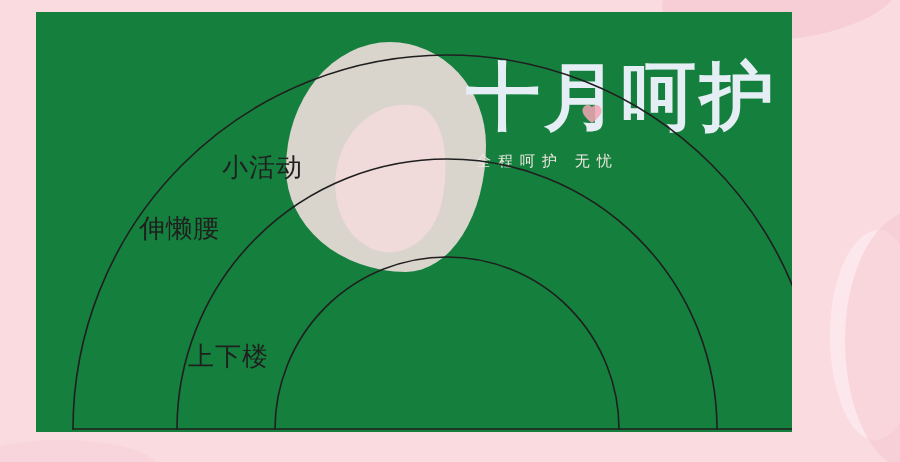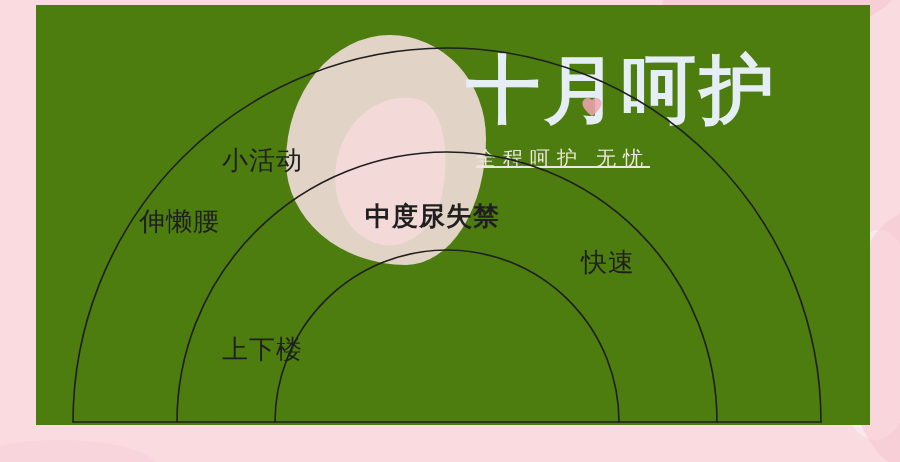--- a/index.html
+++ b/index.html
@@ -33,23 +33,23 @@
     background:#fdeef1;opacity:.7;
     border-radius:55% 45% 50% 50%/50% 50% 50% 50%;
   }
   .deco.bottom-left{
     width:200px;height:60px;left:-40px;top:440px;
     background:#f7cfd7;opacity:.5;
     border-radius:50%;
   }
   #canvas{
     position:absolute;
-    left:36px;top:5px;
-    width:834px;height:420px;
-    background:#4d7c0f;
+    left:36px;top:12px;
+    width:756px;height:420px;
+    background:#15803d;
     overflow:hidden;
   }
   #diagram{
     position:absolute;left:0;top:0;width:834px;height:420px;
   }
   
   .wm{position:absolute;pointer-events:none;user-select:none;}
   .wm-blob{
     left:250px;top:30px;width:200px;height:230px;
     background:#fbe4e6;opacity:.85;
@@ -68,24 +68,23 @@
     letter-spacing:4px;
     font-weight:700;
     white-space:nowrap;
     font-family:"Liberation Sans","DejaVu Sans",sans-serif;
   }
   .wm-heart{
     left:545px;top:92px;width:22px;height:20px;opacity:.85;
   }
   .wm-sub{
     left:440px;top:140px;
-    font-size:20px;color:#efe6e1;letter-spacing:7px;
+    font-size:15px;color:#efe6e1;letter-spacing:7px;
     white-space:nowrap;
     font-family:"Liberation Serif","DejaVu Serif",serif;
-    text-decoration:underline;
   }
   
   .lbl{
     position:absolute;
     color:#1f1f1f;
     white-space:nowrap;
     font-family:"Liberation Sans","DejaVu Sans",sans-serif;
   }
   .lbl.tier{font-weight:700;font-size:26px;letter-spacing:1px;}
   .lbl.act{font-weight:400;font-size:26px;letter-spacing:1px;}
@@ -117,23 +116,21 @@
         <path d="M 37 417 A 374 374 0 0 1 785 417"></path>
 
         <path d="M 141 417 A 270 270 0 0 1 681 417"></path>
 
         <path d="M 239 417 A 172 172 0 0 1 583 417"></path>
 
         <line x1="37" y1="417" x2="785" y2="417"></line>
       </g>
     </svg>
 
-    <div class="lbl tier" style="left:329px;top:194px;">中度尿失禁</div>
 
     <div class="lbl act" style="left:186px;top:138px;">小活动</div>
     <div class="lbl act" style="left:103px;top:199px;">伸懒腰</div>
-    <div class="lbl act" style="left:152px;top:327px;margin-left:34px;">上下楼</div>
+    <div class="lbl act" style="left:152px;top:327px;">上下楼</div>
 
-    <div class="lbl act" style="left:545px;top:240px;">快速</div>
 
 
   </div>
 </div>
 
 </body></html>

